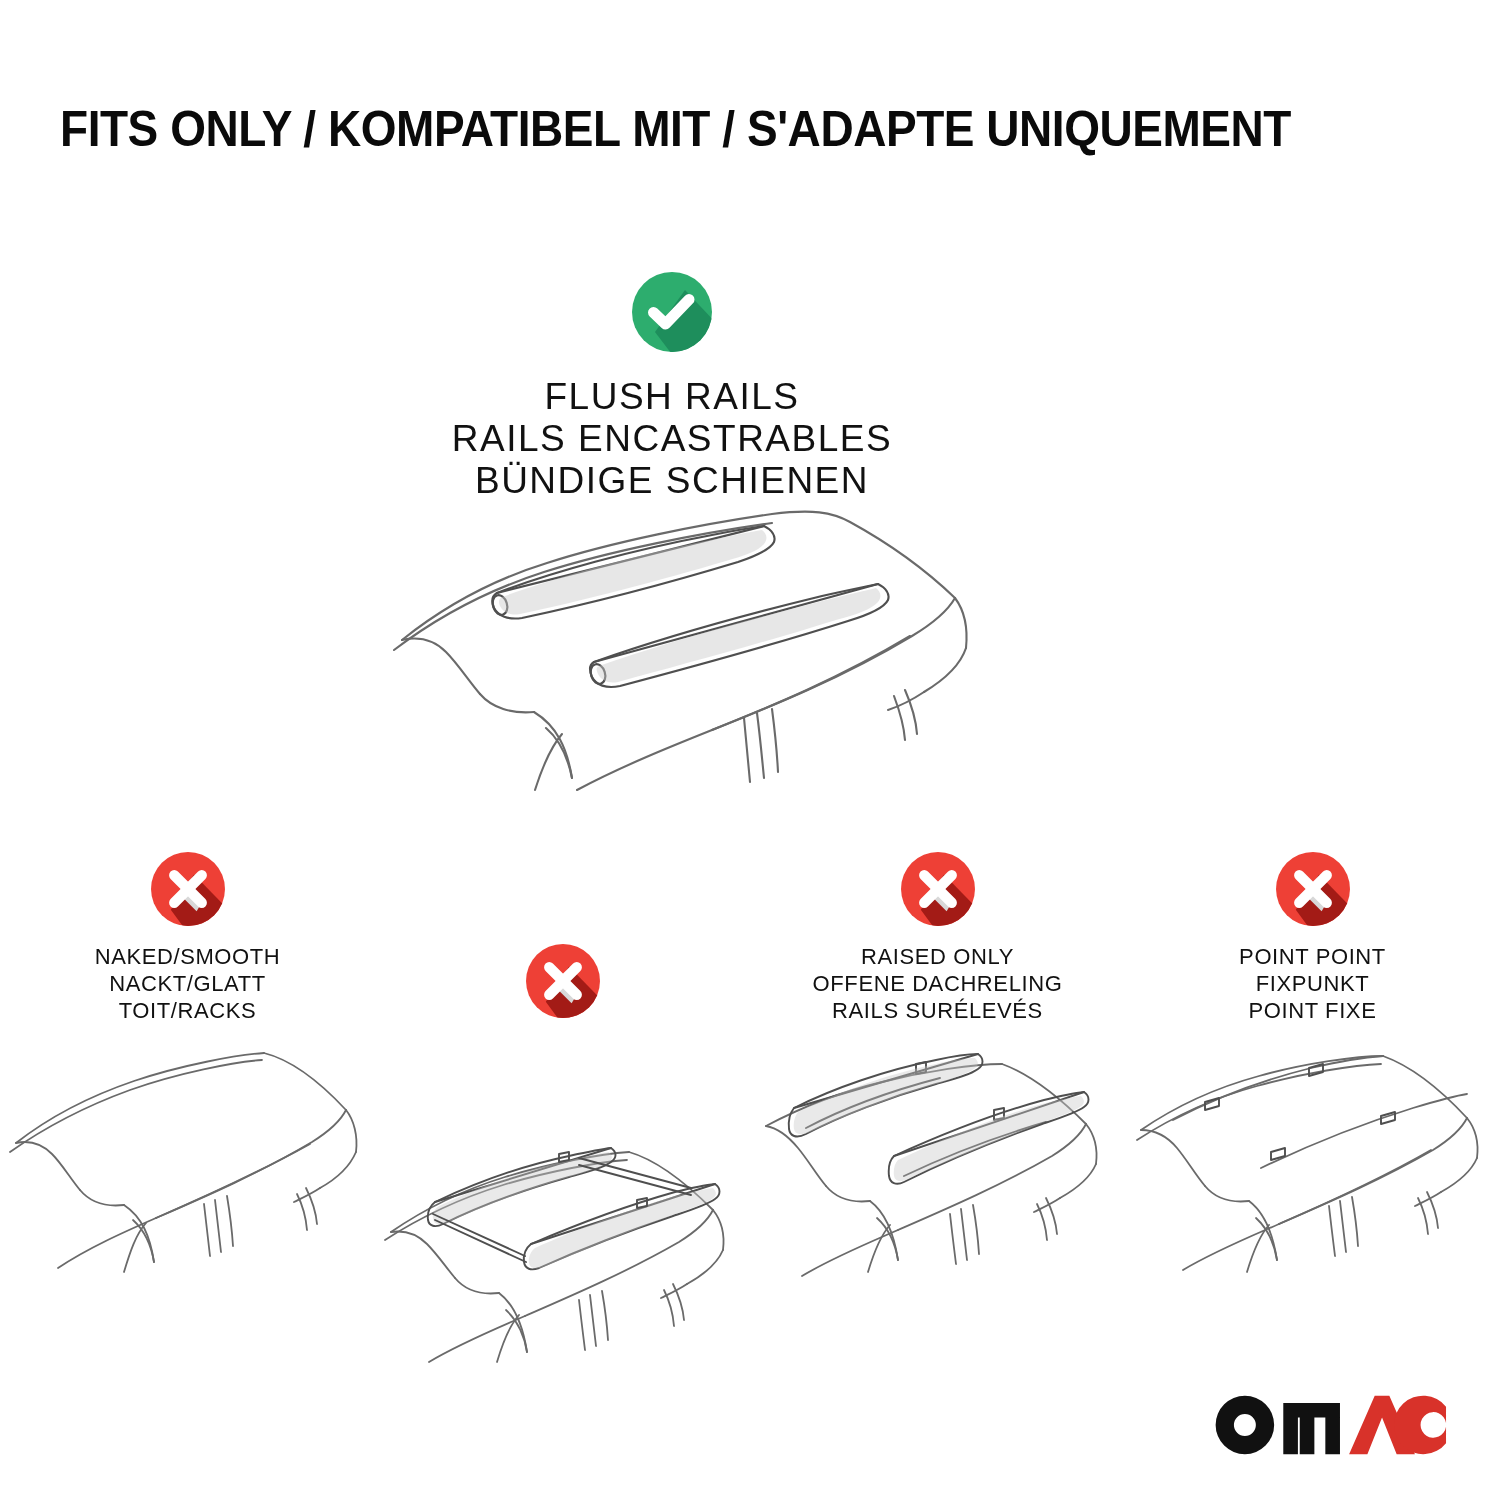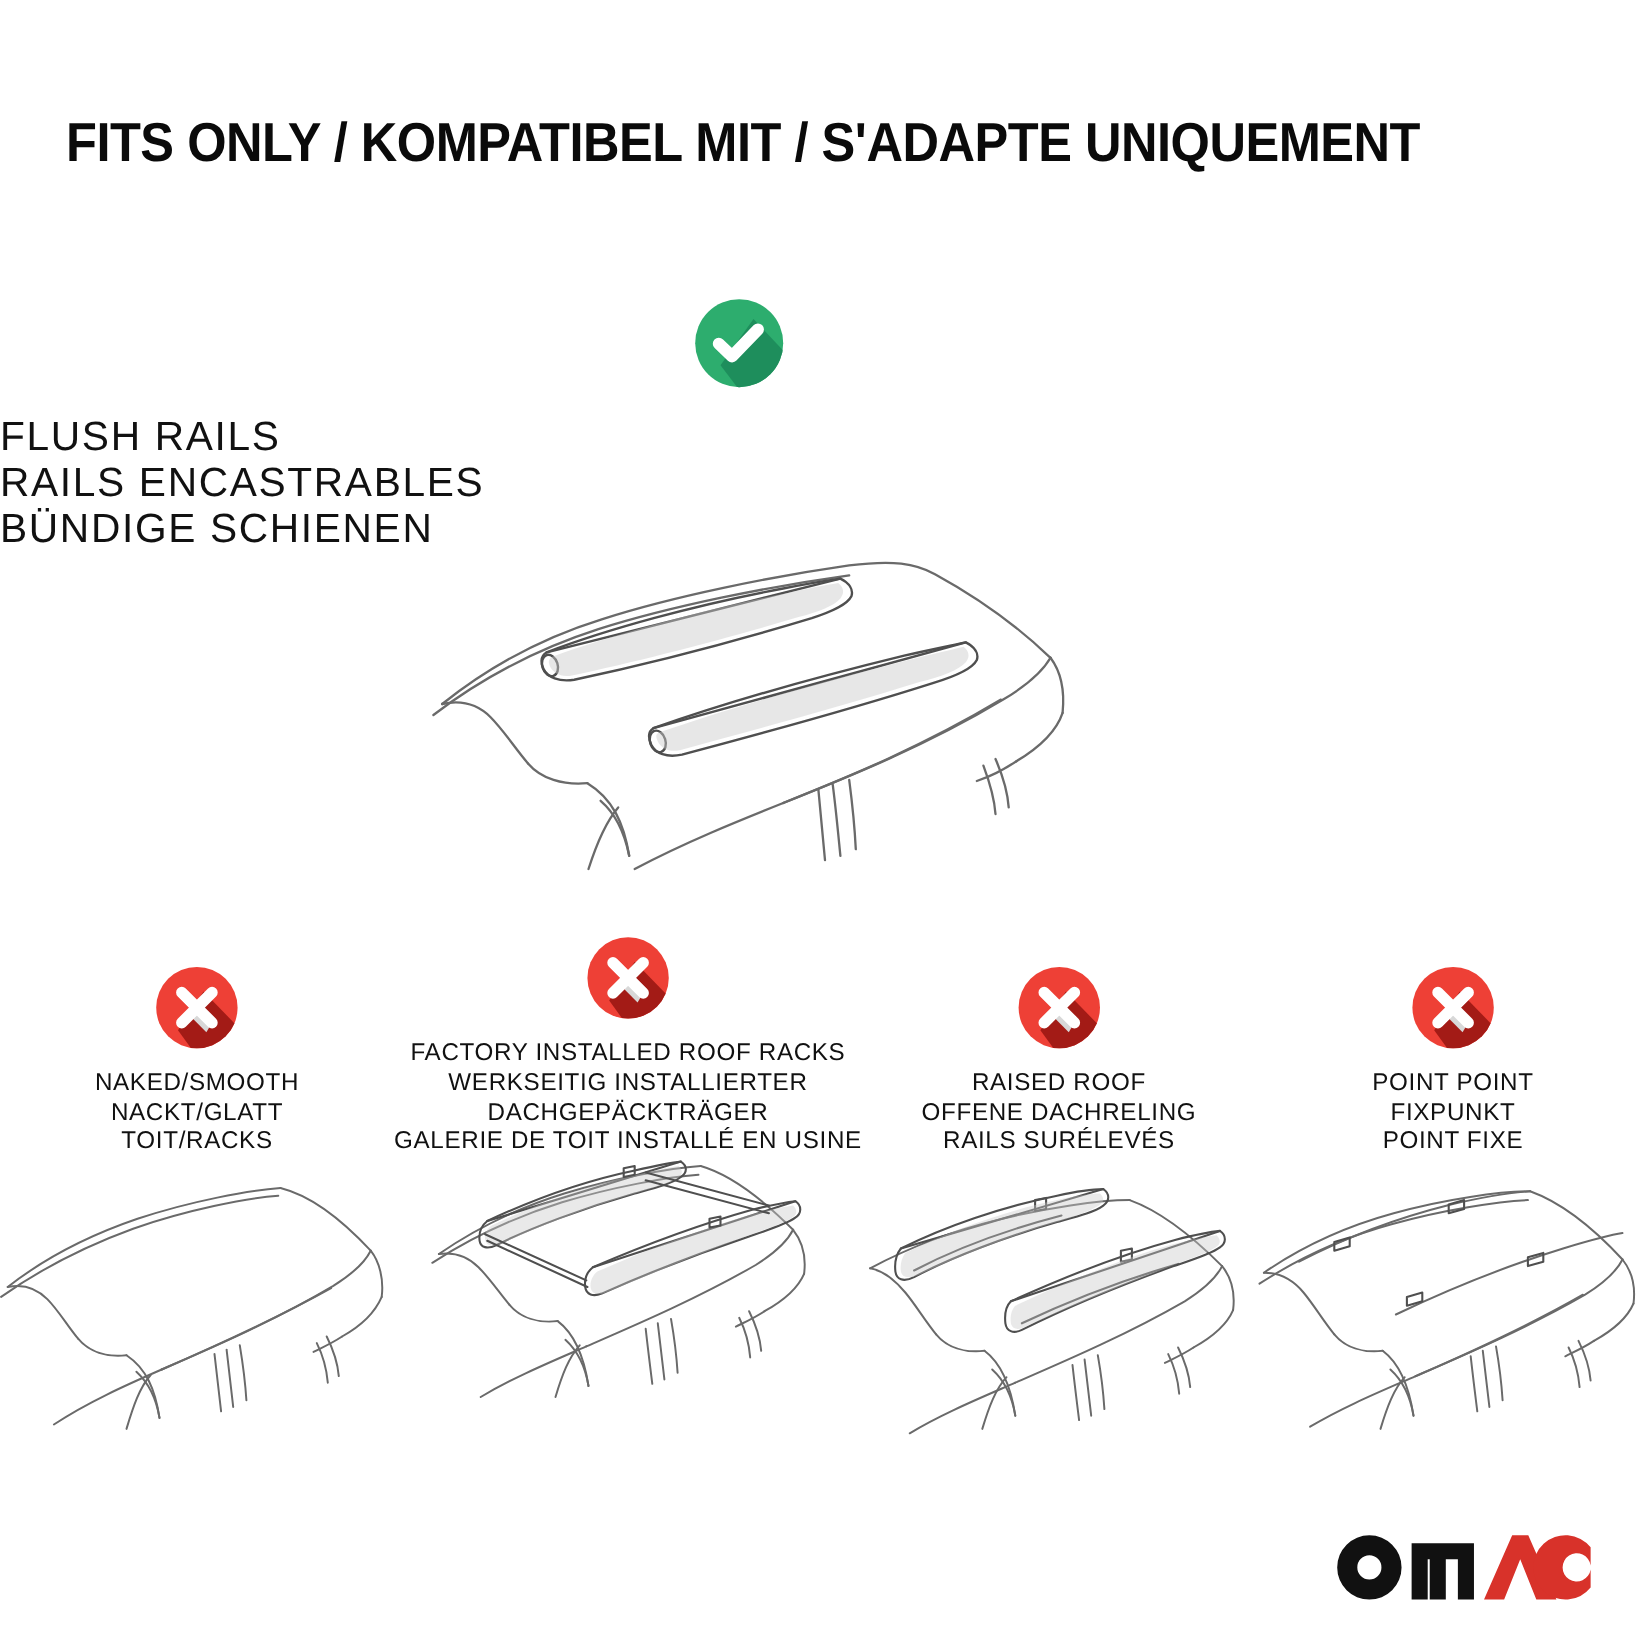--- a/index.html
+++ b/index.html
@@ -26,20 +26,21 @@
     transform:scaleX(0.92);
     transform-origin:center;
     white-space:nowrap;
     line-height:1;
   }
 
   
   .hero{
     position:absolute;
     top:262px; left:0; width:1344px;
+    text-align:center;
   }
   .hero-icon-wrap{
     width:100px;height:100px;
     margin:0 auto;
     position:relative;
   }
   .hero-text{
     margin-top:14px;
     font-size:37px;
     font-weight:300;
@@ -261,26 +262,20 @@
         </g>
         <g clip-path="url(#xClip2)">
           <path d="M50 50 L66 66 L60 76 L44 60 Z" fill="#D8D8D8"></path>
         </g>
         <g stroke="#FFFFFF" stroke-width="12" stroke-linecap="round">
           <line x1="34" y1="34" x2="66" y2="66"></line>
           <line x1="66" y1="34" x2="34" y2="66"></line>
         </g>
       </svg>
     </div>
-    <div class="col-label">
-      <div>FACTORY INSTALLED ROOF RACKS</div>
-      <div>WERKSEITIG INSTALLIERTER</div>
-      <div>DACHGEPÄCKTRÄGER</div>
-      <div>GALERIE DE TOIT INSTALLÉ EN USINE</div>
-    </div>
     <div class="col-illustration wide">
       <svg viewBox="0 0 380 240" width="380" height="240">
         <g fill="none" stroke="#6A6A6A" stroke-width="1.8" stroke-linecap="round" stroke-linejoin="round">
 
           <path d="M18 92 C50 70 90 50 132 37 C178 23 228 14 256 12"></path>
           <path d="M256 12 C284 20 312 42 340 70"></path>
           <path d="M340 70 C334 82 322 92 306 102 C254 132 198 156 152 176"></path>
           <path d="M152 176 C120 190 86 204 56 222"></path>
           <path d="M18 92 C32 90 44 94 54 104 C64 114 72 126 82 138"></path>
           <path d="M82 138 C92 150 108 155 126 153"></path>
@@ -344,21 +339,21 @@
         <g clip-path="url(#xClip3)">
           <path d="M50 50 L66 66 L60 76 L44 60 Z" fill="#D8D8D8"></path>
         </g>
         <g stroke="#FFFFFF" stroke-width="12" stroke-linecap="round">
           <line x1="34" y1="34" x2="66" y2="66"></line>
           <line x1="66" y1="34" x2="34" y2="66"></line>
         </g>
       </svg>
     </div>
     <div class="col-label">
-      <div>RAISED ROOF</div>
+      <div>RAISED ONLY</div>
       <div>OFFENE DACHRELING</div>
       <div>RAILS SURÉLEVÉS</div>
     </div>
     <div class="col-illustration wide">
       <svg viewBox="0 0 380 240" width="380" height="240">
         <g fill="none" stroke="#6A6A6A" stroke-width="1.8" stroke-linecap="round" stroke-linejoin="round">
           <path d="M18 78 C52 60 92 44 134 34 C178 23 226 16 254 16"></path>
           <path d="M254 16 C282 26 310 48 338 76"></path>
           <path d="M338 76 C332 88 320 98 304 108 C252 138 196 162 150 182"></path>
           <path d="M150 182 C118 196 84 210 54 228"></path>

